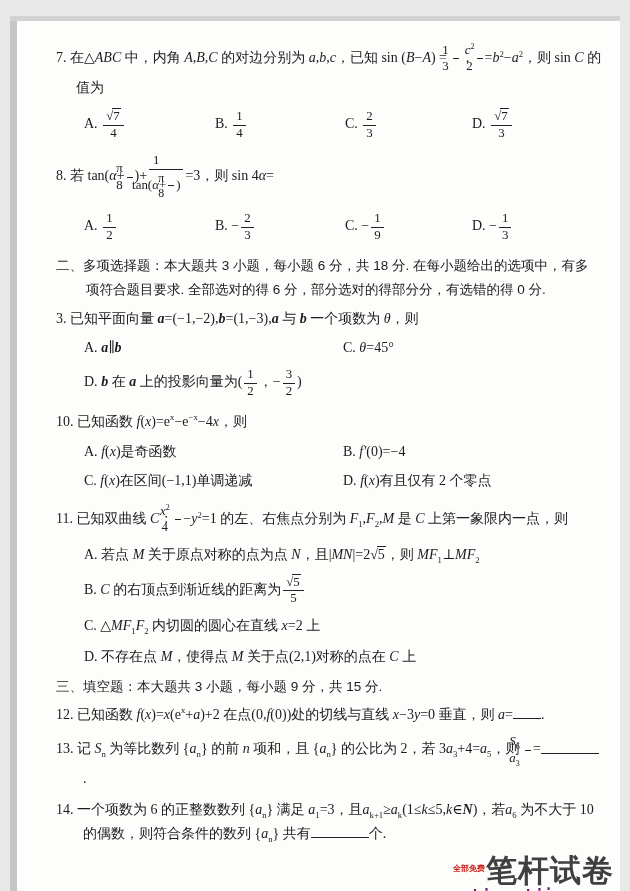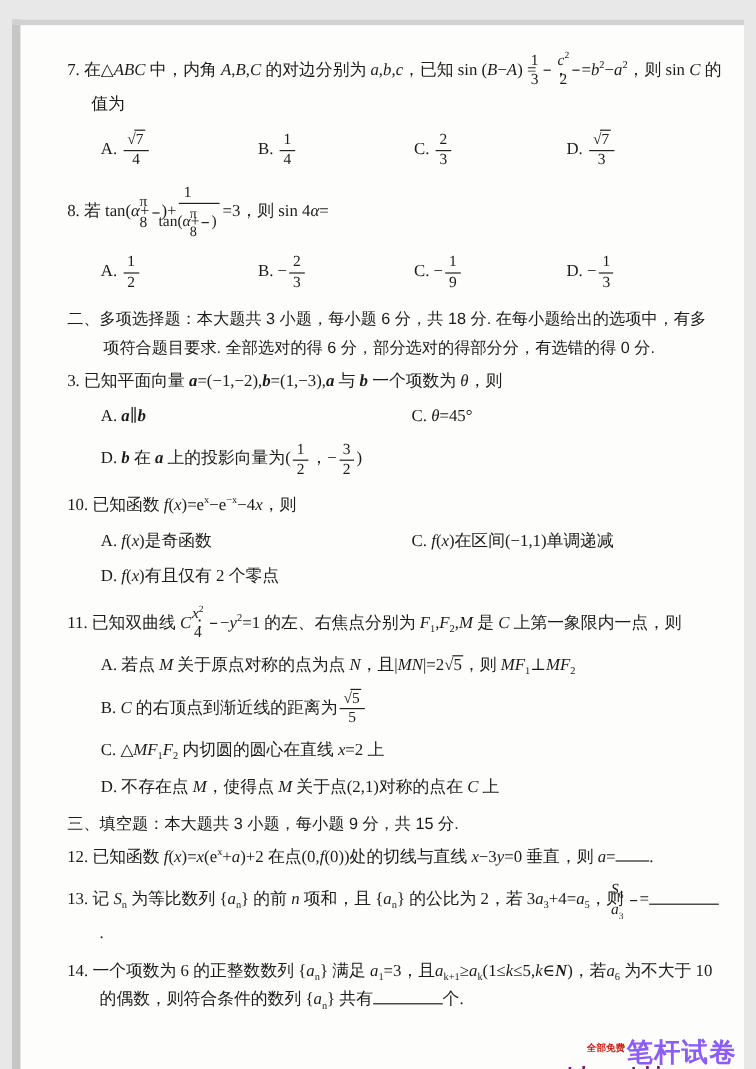--- a/index.html
+++ b/index.html
@@ -37,21 +37,21 @@
   .frac .den{border-top:1.2px solid #222;}
   .sqrt{white-space:nowrap;}
   .sqrt .rad{letter-spacing:-1px;}
   .sqrt .vinc{border-top:1.2px solid #222;padding:0 1px;}
   .blank{display:inline-block;border-bottom:1.2px solid #222;height:1em;vertical-align:baseline;}
   
   .brand{position:absolute;right:6px;bottom:0;text-align:right;}
   .logo-line{display:flex;align-items:center;justify-content:flex-end;}
   .free{color:#cc2218;font-size:8px;font-weight:700;line-height:1;margin:0 1px 5px 0;
         font-family:"Liberation Sans","DejaVu Sans",sans-serif;}
-  .logo-text{font-size:22px;font-weight:900;color:#8b5cf6;letter-spacing:1px;line-height:1.05;
+  .logo-text{font-size:31px;font-weight:900;color:#404040;letter-spacing:1px;line-height:1.05;
         font-family:"Liberation Sans","DejaVu Sans",sans-serif;}
   .url{font-family:"DejaVu Sans Mono","Liberation Mono",monospace;font-weight:700;
         font-size:15.5px;color:#701a75;letter-spacing:-0.5px;line-height:1.1;padding-bottom:2px;}
 </style>
 </head>
 <body>
 
 <div class="page">
   <div class="scan-edge-left"></div>
   <div class="scan-edge-top"></div>
@@ -131,20 +131,21 @@
               <span class="num"><span>3</span></span>
               <span class="den"><span>2</span></span>
             </span><span>)</span></span>
       </div>
     </div>
 
     <div class="qblock">
       <p class="stem wide"><span>10. 已知函数 </span><span class="mi">f</span><span>(</span><span class="mi">x</span><span>)=e</span><sup>x</sup><span>−e</span><sup>−x</sup><span>−4</span><span class="mi">x</span><span>，则</span></p>
       <div class="opts2">
         <span class="opt"><span>A. </span><span class="mi">f</span><span>(</span><span class="mi">x</span><span>)是奇函数</span></span>
+        <span class="opt"><span>B. </span><span class="mi">f′</span><span>(0)=−4</span></span>
         <span class="opt"><span>C. </span><span class="mi">f</span><span>(</span><span class="mi">x</span><span>)在区间(−1,1)单调递减</span></span>
         <span class="opt"><span>D. </span><span class="mi">f</span><span>(</span><span class="mi">x</span><span>)有且仅有 2 个零点</span></span>
       </div>
     </div>
 
     <div class="qblock">
       <p class="stem wide"><span>11. 已知双曲线 </span><span class="mi">C</span><span>：</span><span class="frac">
             <span class="num"><span class="mi">x</span><sup>2</sup></span>
             <span class="den"><span>4</span></span>
           </span><span>−</span><span class="mi">y</span><sup>2</sup><span>=1 的左、右焦点分别为 </span><span class="mi">F</span><sub>1</sub><span>,</span><span class="mi">F</span><sub>2</sub><span>,</span><span class="mi">M</span><span> 是 </span><span class="mi">C</span><span> 上第一象限内一点，则</span></p>

